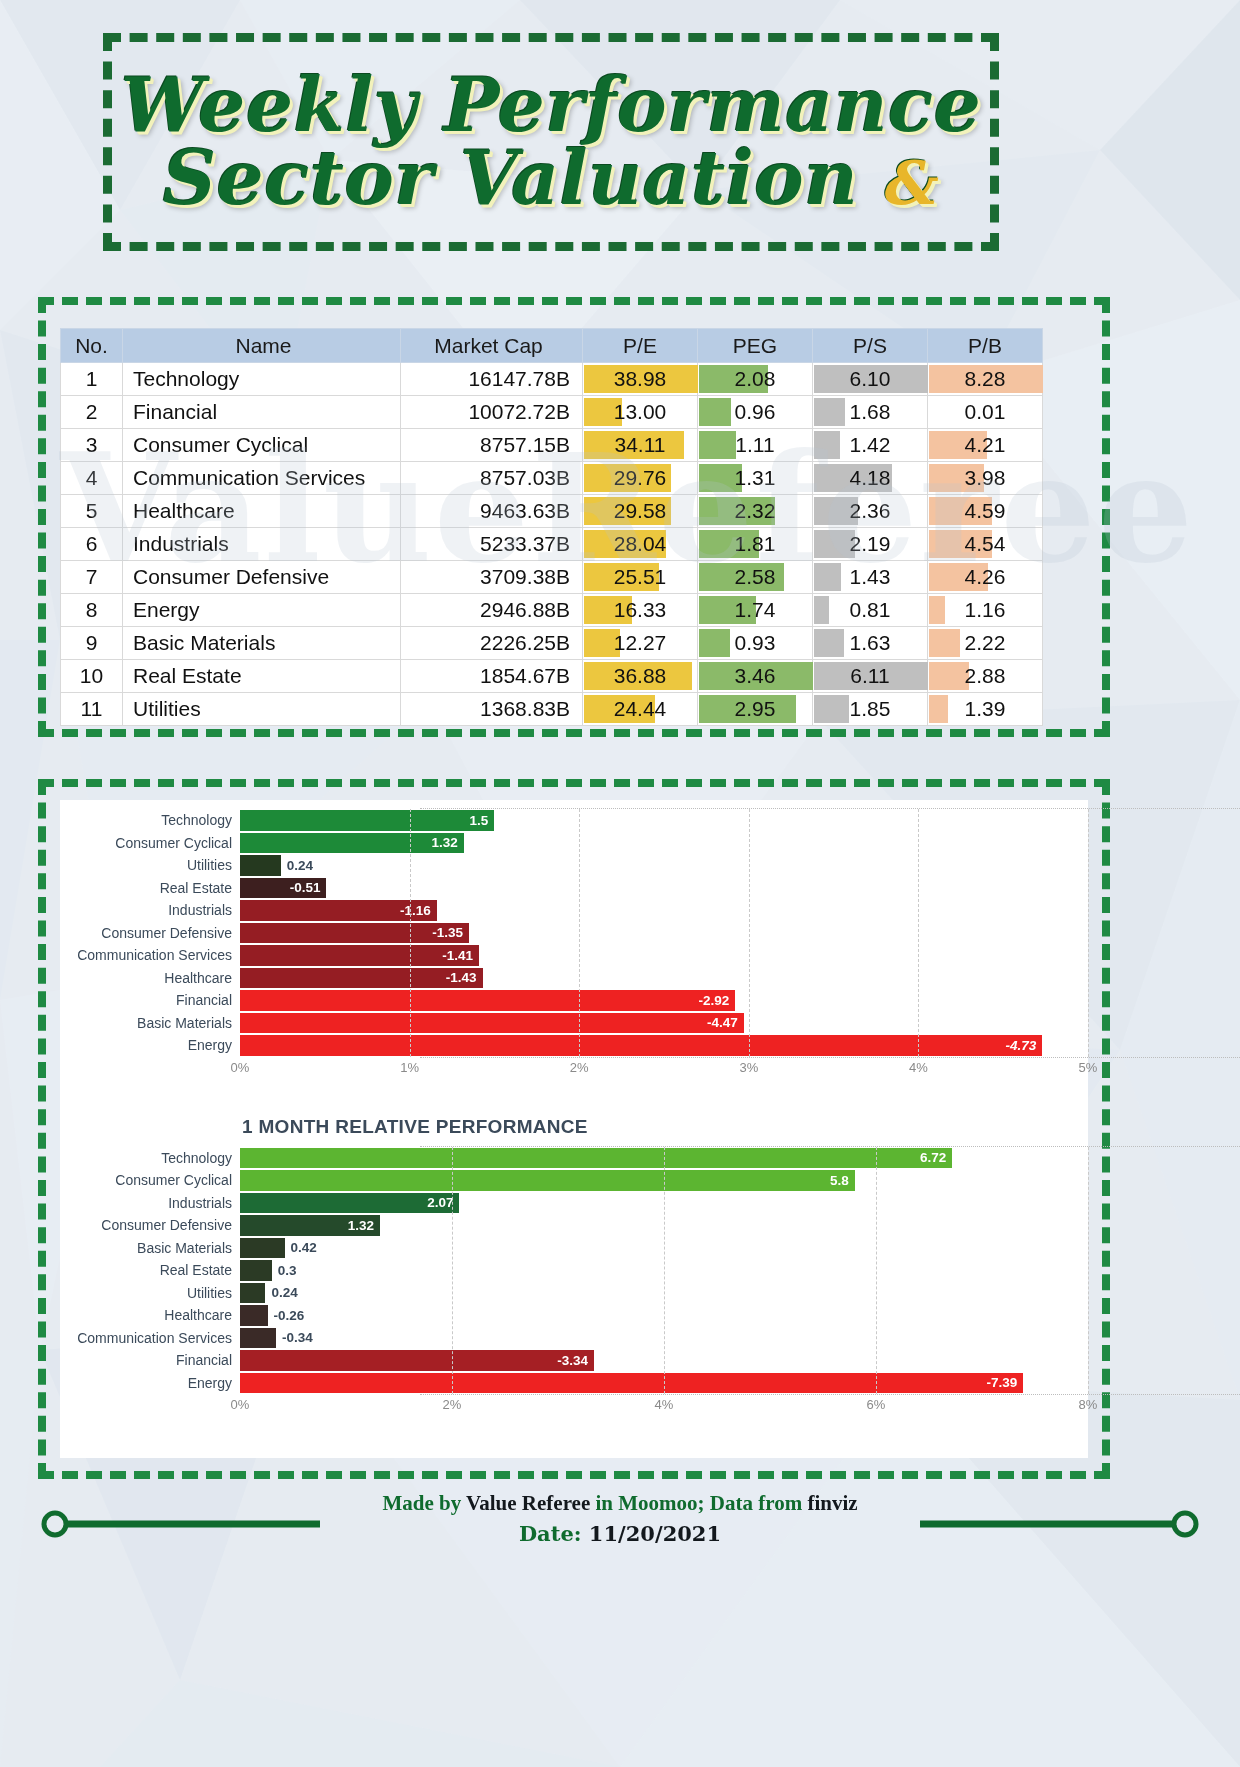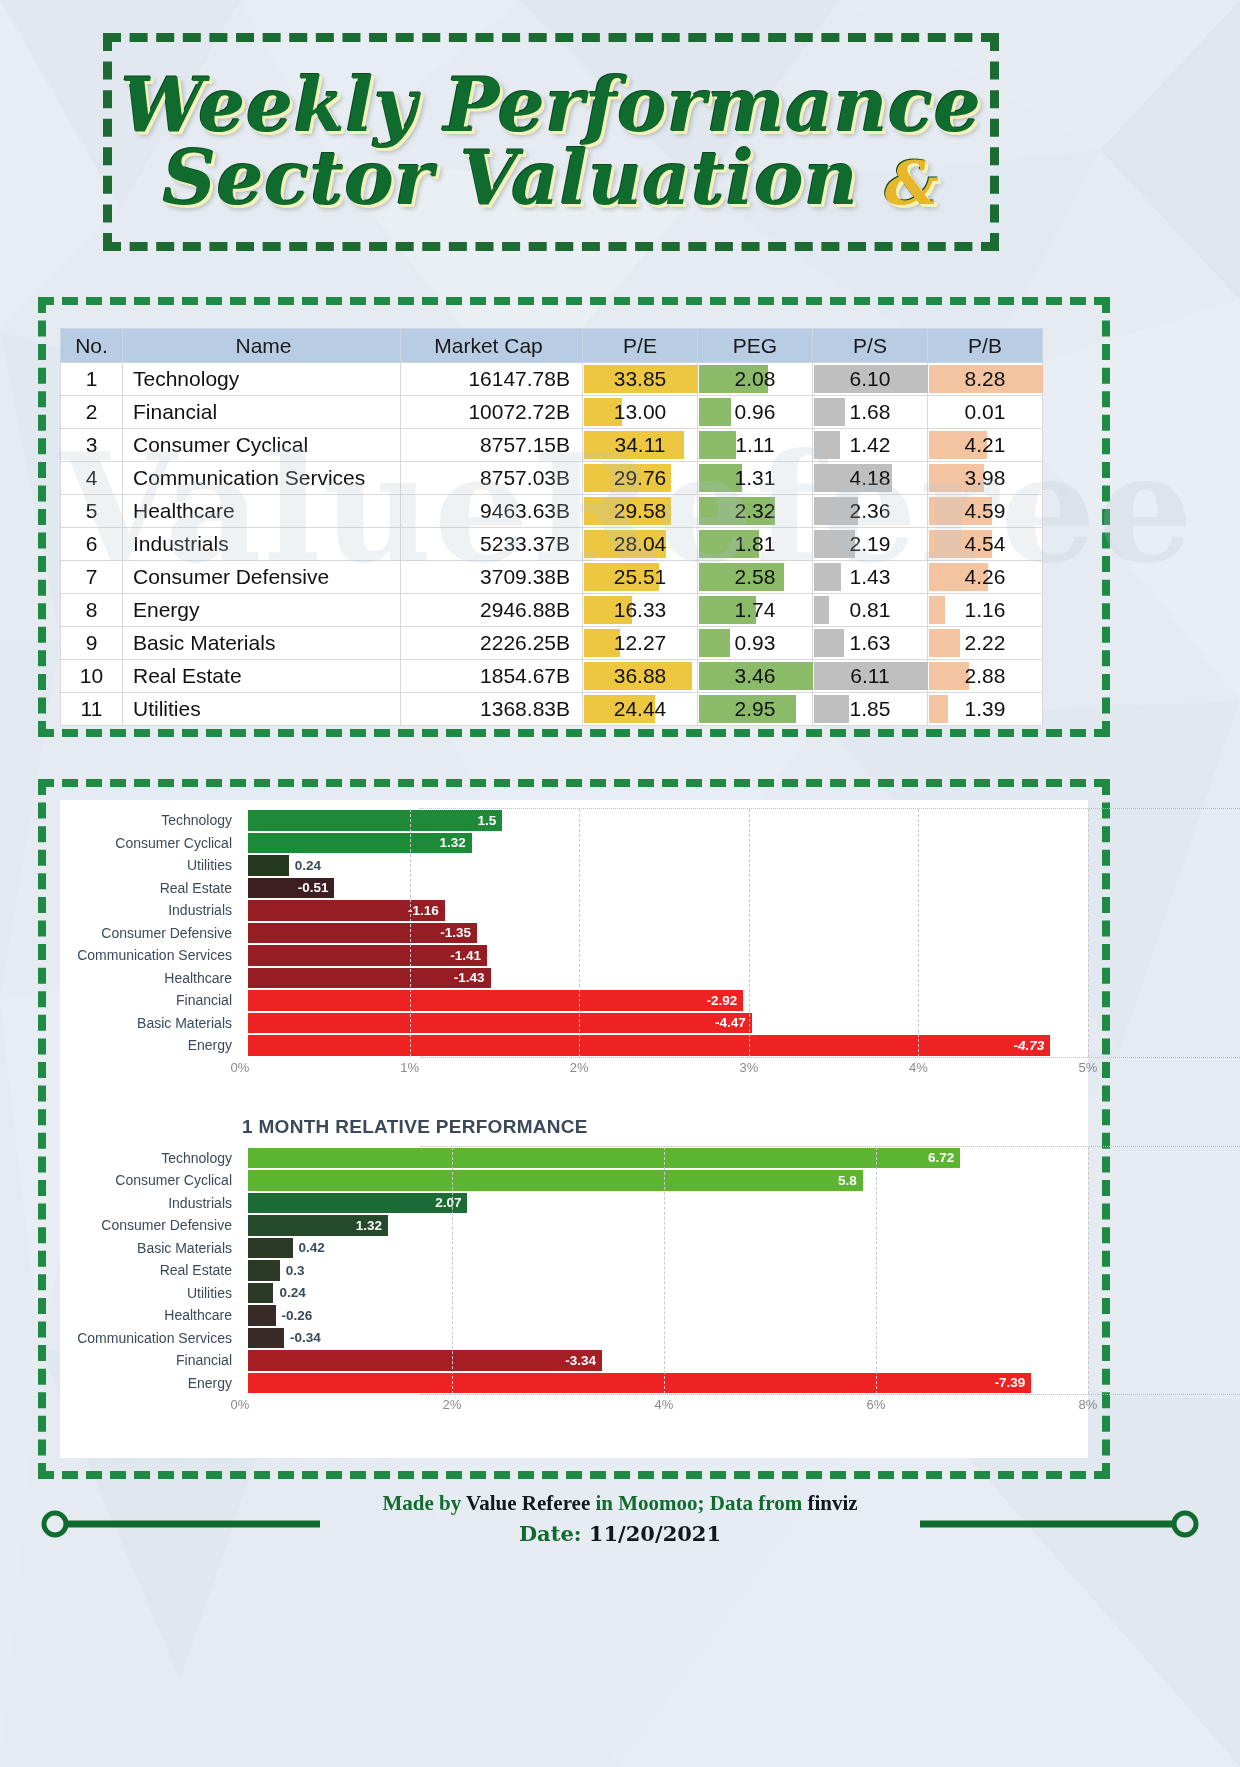--- a/index.html
+++ b/index.html
@@ -155,21 +155,21 @@
     white-space: nowrap;
     line-height: 1;
   }
   .row-track {
     position: relative;
     flex: 1;
     height: 100%;
   }
   .bar {
     position: absolute;
-    left: 8px; top: 1px; bottom: 1px;
+    left: 0; top: 1px; bottom: 1px;
     display: flex;
     align-items: center;
     justify-content: flex-end;
   }
   .bar-label {
     font-size: 13.5px;
     font-weight: bold;
     color: #ffffff;
     padding-right: 6px;
     white-space: nowrap;
@@ -295,21 +295,21 @@
           <th class="c-val">PEG</th>
           <th class="c-val">P/S</th>
           <th class="c-val">P/B</th>
         </tr>
       </thead>
       <tbody id="table-body">
           <tr>
             <td class="c-no"><span class="cellval">1</span></td>
             <td class="c-name"><span class="cellval">Technology</span></td>
             <td class="c-cap"><span class="cellval">16147.78B</span></td>
-            <td class="c-val"><div class="cellbar" style="width: 100%; background: rgb(236, 199, 63);"></div><span class="cellval">33.85</span></td>
+            <td class="c-val"><div class="cellbar" style="width: 100%; background: rgb(236, 199, 63);"></div><span class="cellval">38.98</span></td>
             <td class="c-val"><div class="cellbar" style="width: 60.12%; background: rgb(139, 186, 105);"></div><span class="cellval">2.08</span></td>
             <td class="c-val"><div class="cellbar" style="width: 99.84%; background: rgb(191, 191, 191);"></div><span class="cellval">6.10</span></td>
             <td class="c-val"><div class="cellbar" style="width: 100%; background: rgb(244, 195, 160);"></div><span class="cellval">8.28</span></td>
           </tr>
           <tr>
             <td class="c-no"><span class="cellval">2</span></td>
             <td class="c-name"><span class="cellval">Financial</span></td>
             <td class="c-cap"><span class="cellval">10072.72B</span></td>
             <td class="c-val"><div class="cellbar" style="width: 33.35%; background: rgb(236, 199, 63);"></div><span class="cellval">13.00</span></td>
             <td class="c-val"><div class="cellbar" style="width: 27.75%; background: rgb(139, 186, 105);"></div><span class="cellval">0.96</span></td>

